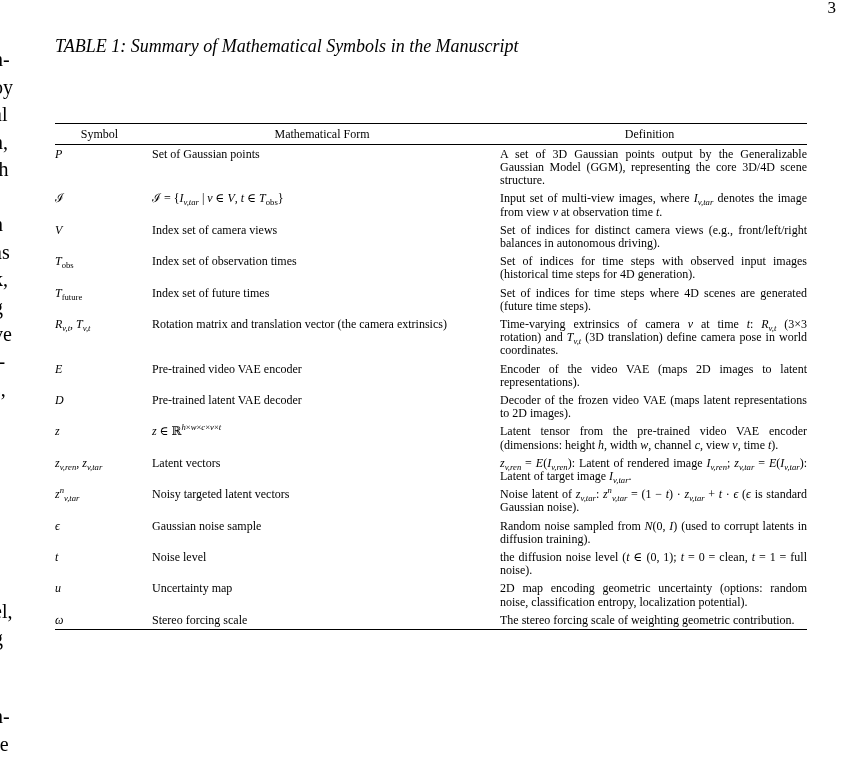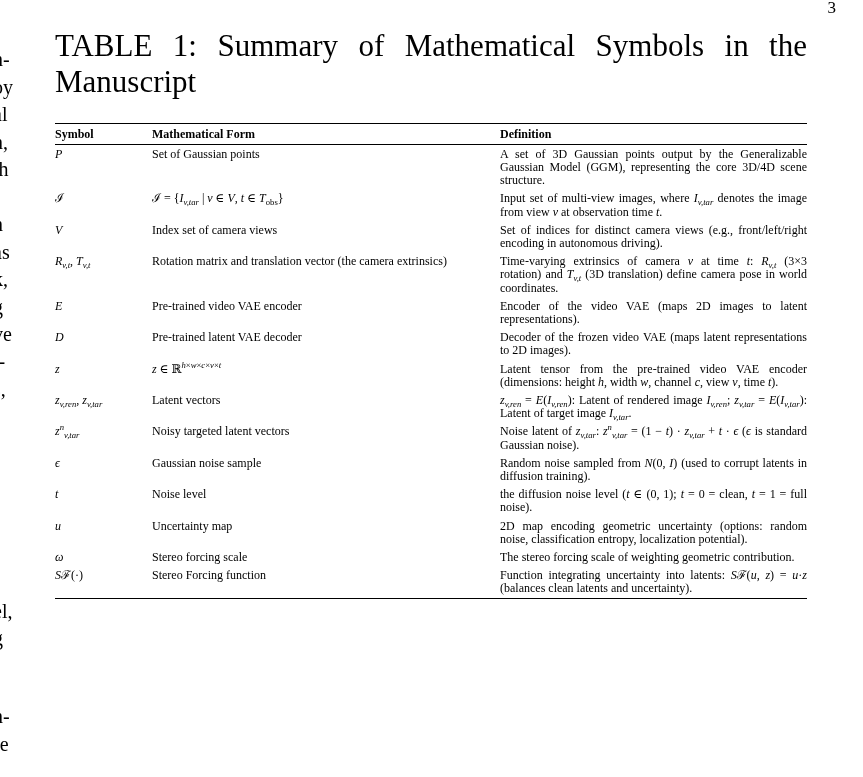--- a/index.html
+++ b/index.html
@@ -26,43 +26,44 @@
     position: absolute;
     left: -7px;
     font-size: 20px;
     white-space: nowrap;
   }
   .title {
     position: absolute;
     left: 55px;
     top: 28px;
     width: 752px;
-    font-size: 31px;
+    font-size: 18px;
     font-weight: normal;
     line-height: 36px;
     text-align: justify;
     margin: 0;
+    font-style: italic;
   }
   .symbols-table {
     position: absolute;
     left: 55px;
     top: 123px;
     width: 752px;
     border-collapse: collapse;
     table-layout: fixed;
     border-top: 1.6px solid #000;
     border-bottom: 1.6px solid #000;
   }
   .symbols-table col.c-symbol     { width: 97px; }
   .symbols-table col.c-form       { width: 348px; }
   .symbols-table col.c-definition { width: 307px; }
   .symbols-table th {
     font-size: 12px;
-    font-weight: bold;
-    text-align: left;
+    font-weight: normal;
+    text-align: center;
     padding: 4px 8px 3px 0;
     border-bottom: 1px solid #000;
     line-height: 1.1;
   }
   .symbols-table td {
     font-size: 12px;
     line-height: 13.2px;
     vertical-align: top;
     padding: 2.5px 8px 2.5px 0;
   }
@@ -125,21 +126,31 @@
           <td class="col-definition">A set of 3D Gaussian points output by the Generalizable Gaussian Model (GGM), representing the core 3D/4D scene structure.</td>
         </tr>
         <tr>
           <td class="col-symbol">ℐ</td>
           <td class="col-form">ℐ = {<i>I</i><sub><i>v,tar</i></sub> | <i>v</i> ∈ <i>V</i>, <i>t</i> ∈ <i>T</i><sub>obs</sub>}</td>
           <td class="col-definition">Input set of multi-view images, where <i>I</i><sub><i>v,tar</i></sub> denotes the image from view <i>v</i> at observation time <i>t</i>.</td>
         </tr>
         <tr>
           <td class="col-symbol"><i>V</i></td>
           <td class="col-form">Index set of camera views</td>
-          <td class="col-definition">Set of indices for distinct camera views (e.g., front/left/right encoding in autonomous driving).</td>
+          <td class="col-definition">Set of indices for distinct camera views (e.g., front/left/right balances in autonomous driving).</td>
+        </tr>
+        <tr>
+          <td class="col-symbol"><i>T</i><sub>obs</sub></td>
+          <td class="col-form">Index set of observation times</td>
+          <td class="col-definition">Set of indices for time steps with observed input images (historical time steps for 4D generation).</td>
+        </tr>
+        <tr>
+          <td class="col-symbol"><i>T</i><sub>future</sub></td>
+          <td class="col-form">Index set of future times</td>
+          <td class="col-definition">Set of indices for time steps where 4D scenes are generated (future time steps).</td>
         </tr>
         <tr>
           <td class="col-symbol"><i>R</i><sub><i>v,t</i></sub>, <i>T</i><sub><i>v,t</i></sub></td>
           <td class="col-form">Rotation matrix and translation vector (the camera extrinsics)</td>
           <td class="col-definition">Time-varying extrinsics of camera <i>v</i> at time <i>t</i>: <i>R</i><sub><i>v,t</i></sub> (3×3 rotation) and <i>T</i><sub><i>v,t</i></sub> (3D translation) define camera pose in world coordinates.</td>
         </tr>
         <tr>
           <td class="col-symbol"><i>E</i></td>
           <td class="col-form">Pre-trained video VAE encoder</td>
           <td class="col-definition">Encoder of the video VAE (maps 2D images to latent representations).</td>
@@ -177,21 +188,16 @@
         <tr>
           <td class="col-symbol"><i>u</i></td>
           <td class="col-form">Uncertainty map</td>
           <td class="col-definition">2D map encoding geometric uncertainty (options: random noise, classification entropy, localization potential).</td>
         </tr>
         <tr>
           <td class="col-symbol"><i>ω</i></td>
           <td class="col-form">Stereo forcing scale</td>
           <td class="col-definition">The stereo forcing scale of weighting geometric contribution.</td>
         </tr>
-        <tr>
-          <td class="col-symbol"><i>S</i>ℱ(·)</td>
-          <td class="col-form">Stereo Forcing function</td>
-          <td class="col-definition">Function integrating uncertainty into latents: <i>S</i>ℱ(<i>u</i>, <i>z</i>) = <i>u</i>·<i>z</i> (balances clean latents and uncertainty).</td>
-        </tr>
       </tbody>
   </table>
 
 </div>
 
 </body></html>

